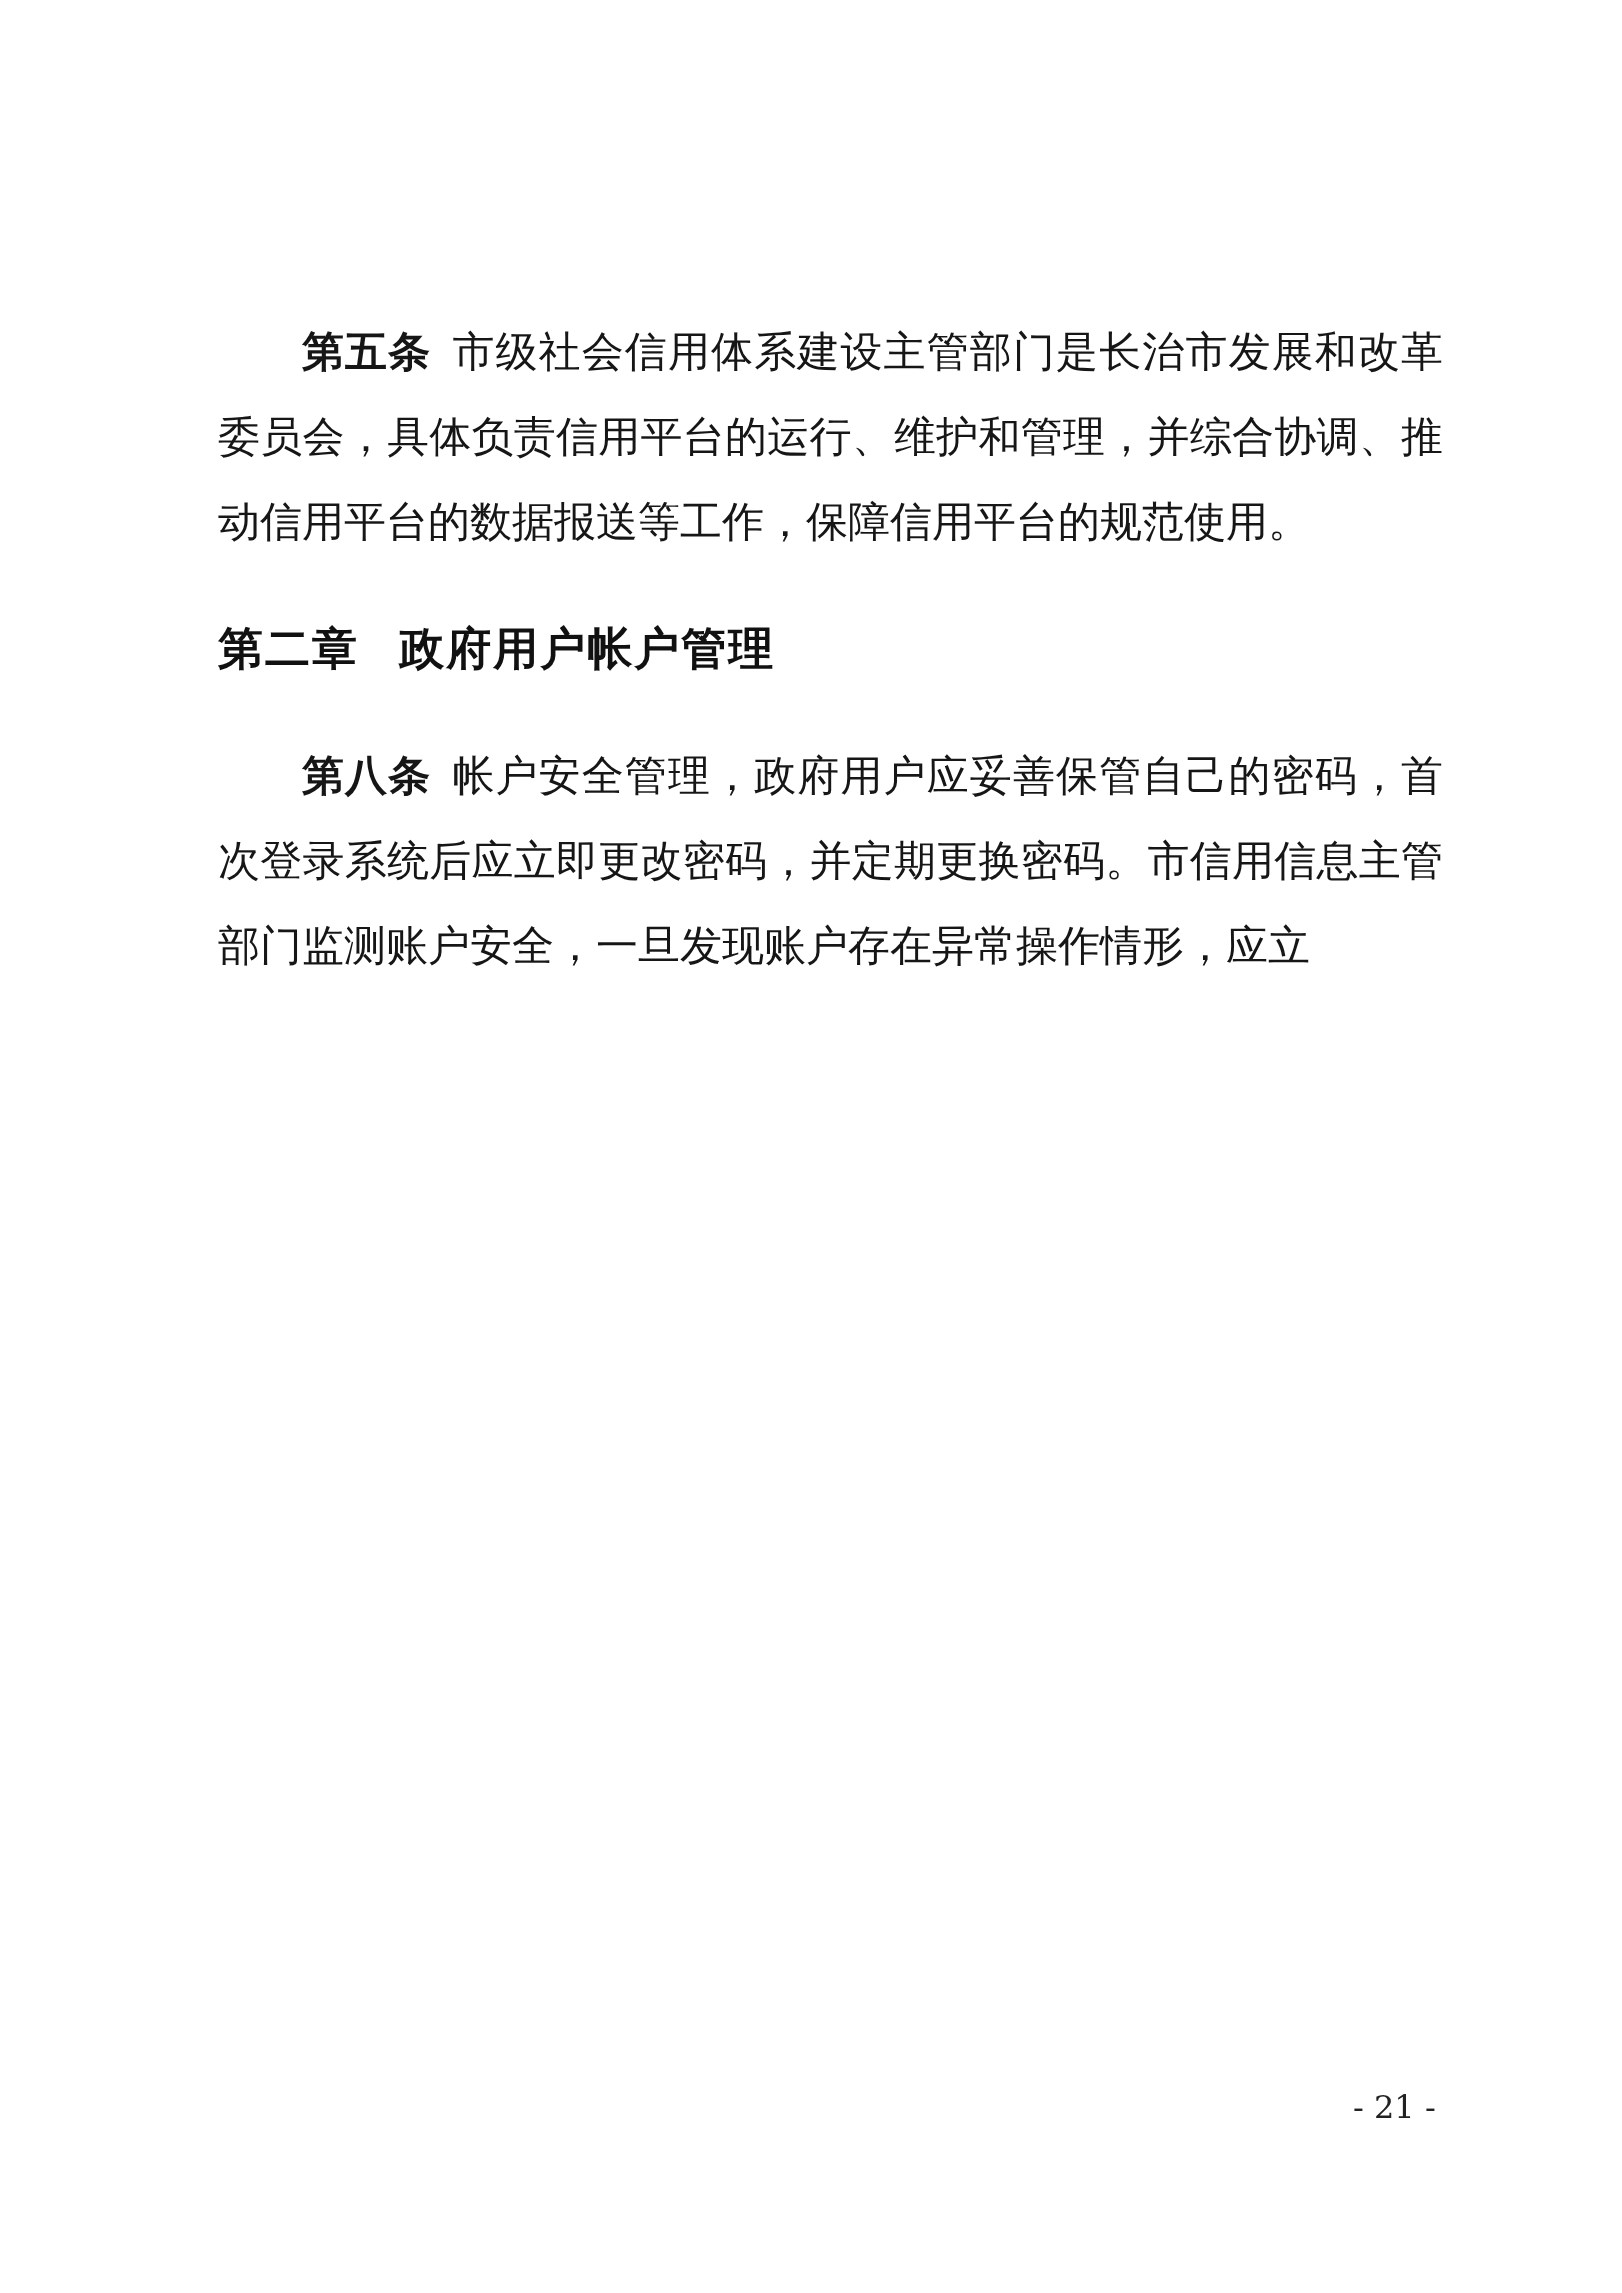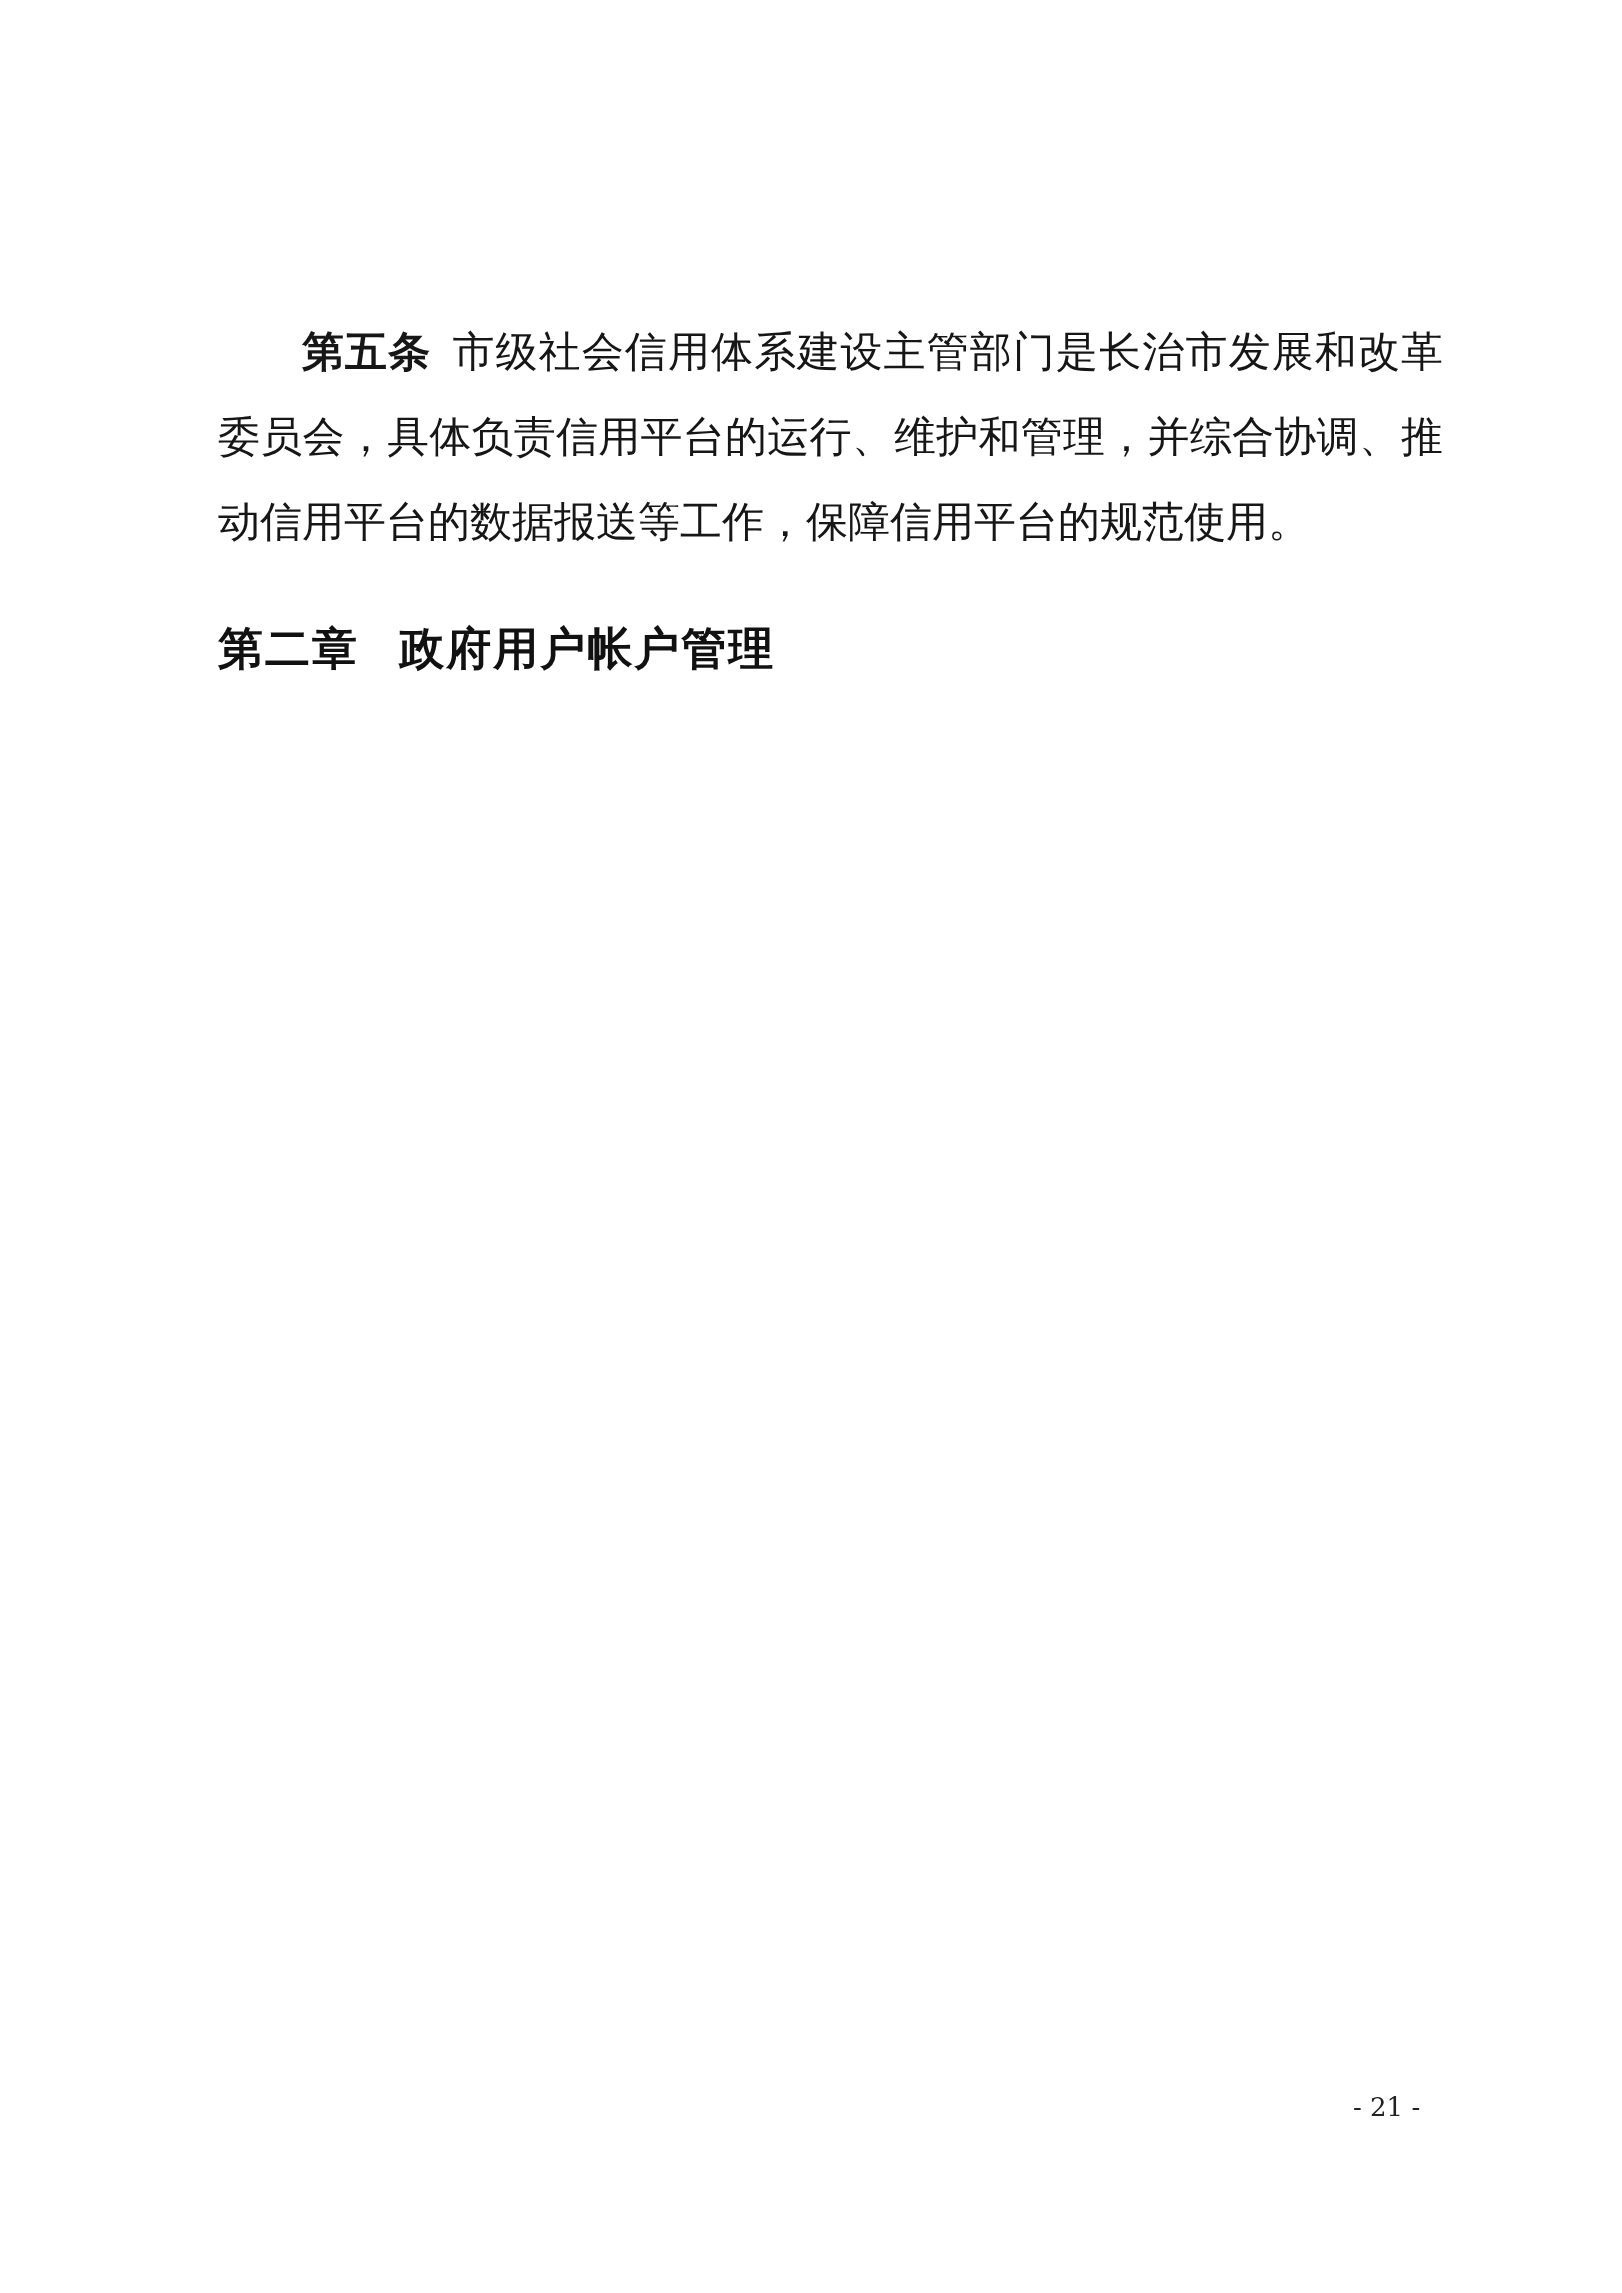--- a/index.html
+++ b/index.html
@@ -44,29 +44,30 @@
     text-indent: 0;
     letter-spacing: 2px;
     word-spacing: 0.5em;
     color: #111111;
     font-family: "DejaVu Sans", "Liberation Sans", sans-serif;
   }
   .page-number {
     position: absolute;
     left: 1353px;
     top: 2088px;
-    font-size: 26px;
+    font-size: 32px;
     line-height: 39px;
     color: #222222;
     font-family: "DejaVu Serif", "Liberation Serif", serif;
   }
 </style>
 </head>
 <body>
 
 <div class="page">
   <main class="content">
       <p class="para"><b class="lead">第五条</b>市级社会信用体系建设主管部门是长治市发展和改革委员会，具体负责信用平台的运行、维护和管理，并综合协调、推动信用平台的数据报送等工作，保障信用平台的规范使用。</p>
       <h2 class="chapter">第二章 政府用户帐户管理</h2>
+      <p class="para"><b class="lead">第八条</b>帐户安全管理，政府用户应妥善保管自己的密码，首次登录系统后应立即更改密码，并定期更换密码。市信用信息主管部门监测账户安全，一旦发现账户存在异常操作情形，应立</p>
     </main>
   <div class="page-number">- 21 -</div>
 </div>
 
 
 </body></html>

